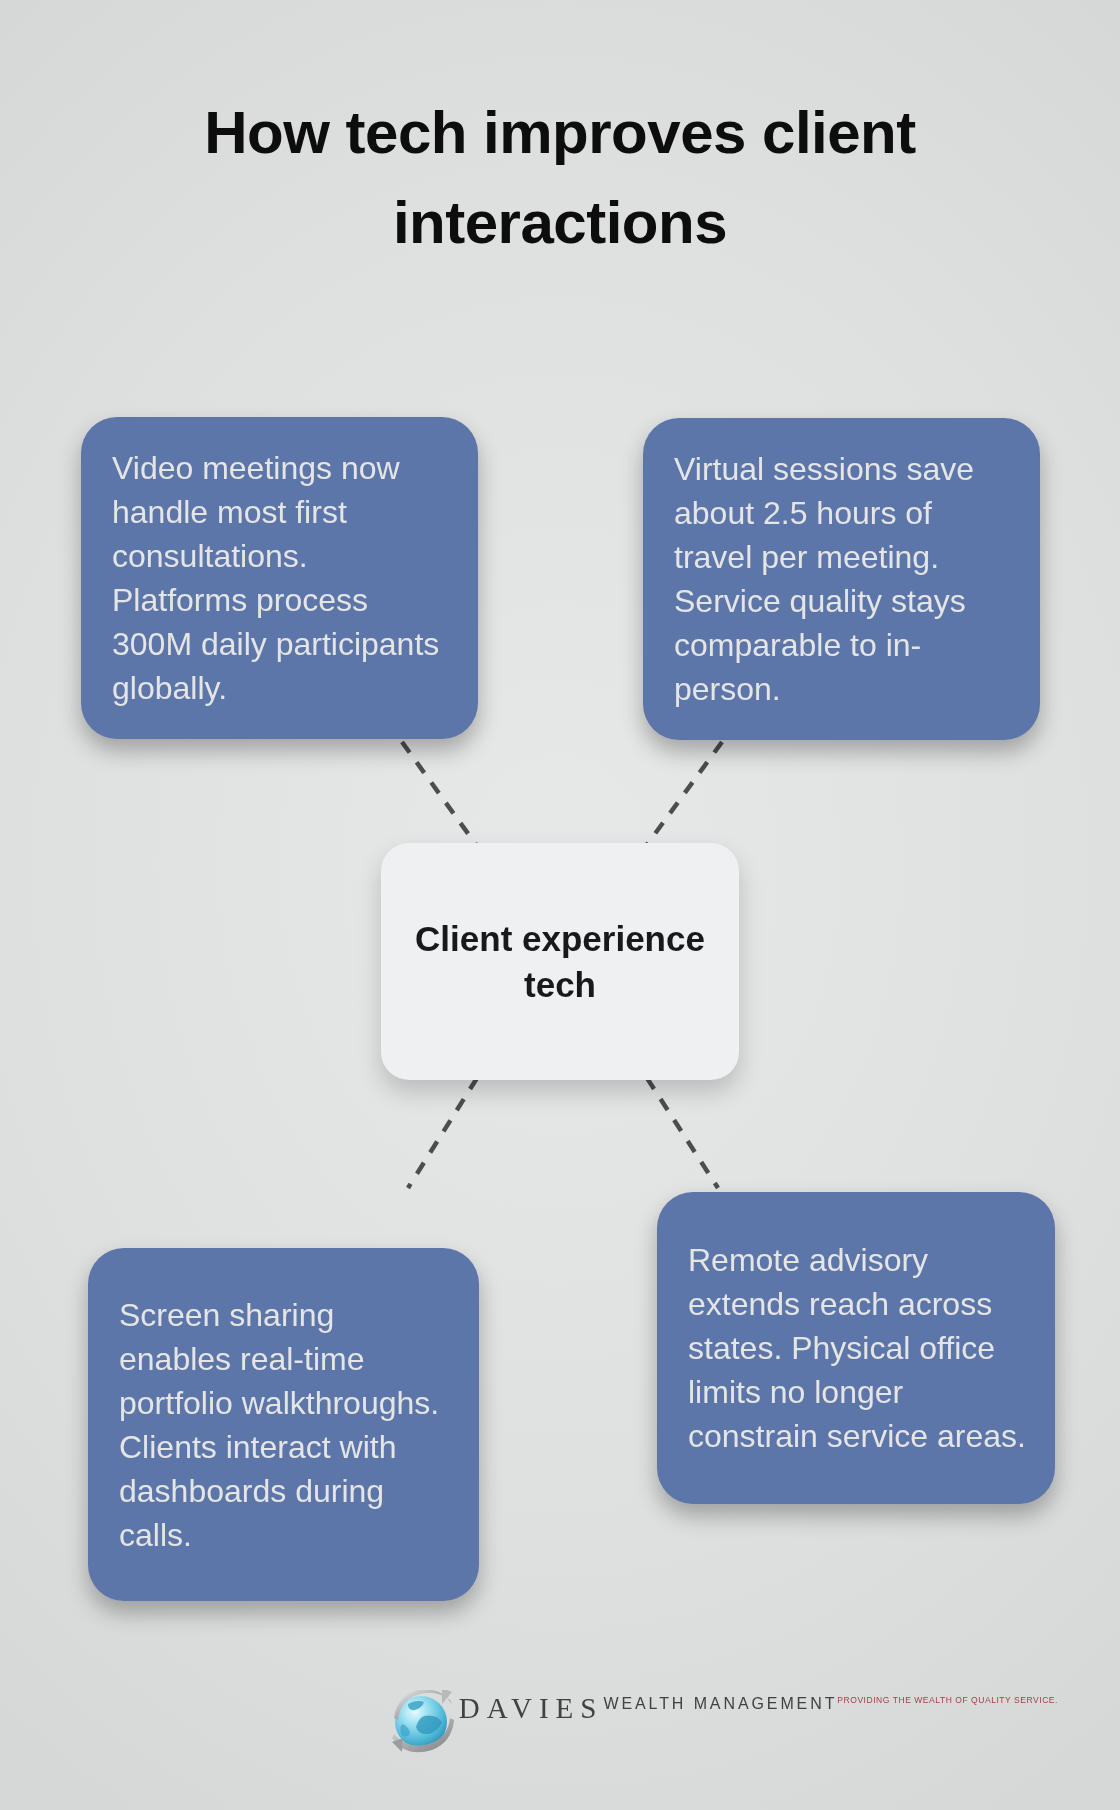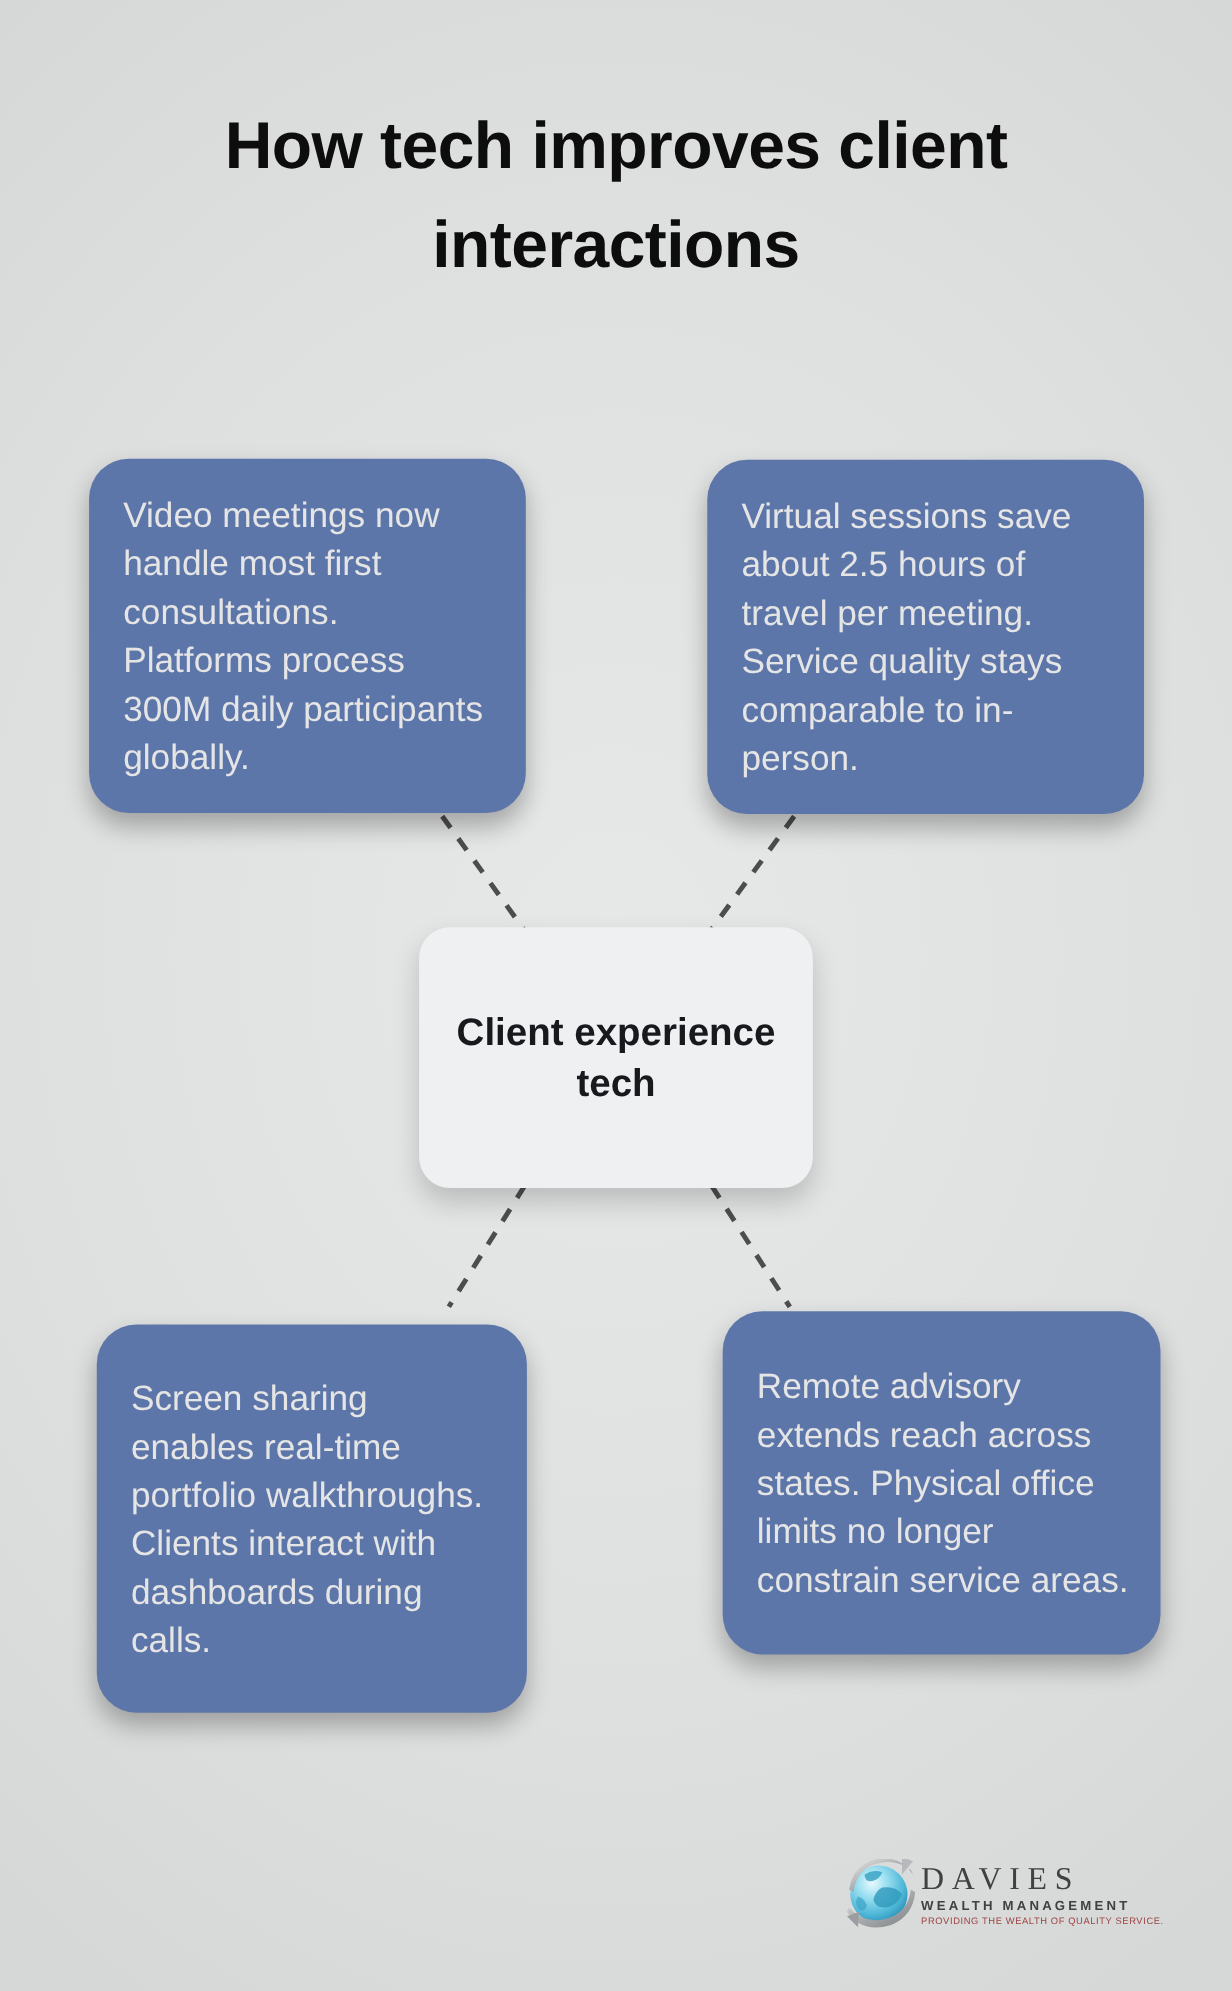--- a/index.html
+++ b/index.html
@@ -27,43 +27,43 @@
     background:#5d76a9;
     border-radius:36px;
     box-shadow:0 12px 22px rgba(0,0,0,0.28);
     display:flex;align-items:center;
     padding:24px 28px 24px 31px;box-sizing:border-box;
     color:#e5e5e5;
     font-size:32px;line-height:44px;font-weight:400;
   }
   .node-tl{left:81px;top:417px;width:397px;height:322px;}
   .node-tr{left:643px;top:418px;width:397px;height:322px;}
-  .node-bl{left:88px;top:1204px;width:391px;height:353px;}
+  .node-bl{left:88px;top:1248px;width:391px;height:353px;}
   .node-br{left:641px;top:1192px;width:398px;height:312px;margin-left:16px;}
   .center-node{
     position:absolute;left:381px;top:843px;width:358px;height:237px;
     background:#eff0f2;border-radius:28px;
     box-shadow:0 12px 24px rgba(0,0,0,0.18);
     display:flex;align-items:center;justify-content:center;
     text-align:center;padding:20px 18px;box-sizing:border-box;
     color:#17191d;font-size:35px;line-height:46px;font-weight:700;
   }
   .logo{
     position:absolute;right:62px;top:1688px;
     display:flex;align-items:flex-start;
   }
   .logo-globe{width:64px;height:66px;margin-right:5px;margin-top:2px;}
-  .logo-text{display:flex;flex-direction:column;padding-top:6px;}
+  .logo-text{display:flex;flex-direction:row;padding-top:6px;}
   .logo-name{
     font-family:"Liberation Serif","DejaVu Serif",serif;
     font-size:29px;line-height:28px;letter-spacing:7px;
     color:#3f4143;font-weight:400;
   }
   .logo-sub{
-    font-size:12px;line-height:16px;font-weight:700;
+    font-size:16px;line-height:16px;font-weight:400;
     letter-spacing:2.9px;color:#3f4143;margin-top:2px;
   }
   .logo-tagline{
     font-size:8.5px;line-height:11px;font-weight:400;
     letter-spacing:0.55px;color:#9e4343;margin-top:1px;
   }
 </style>
 </head>
 <body>
 

